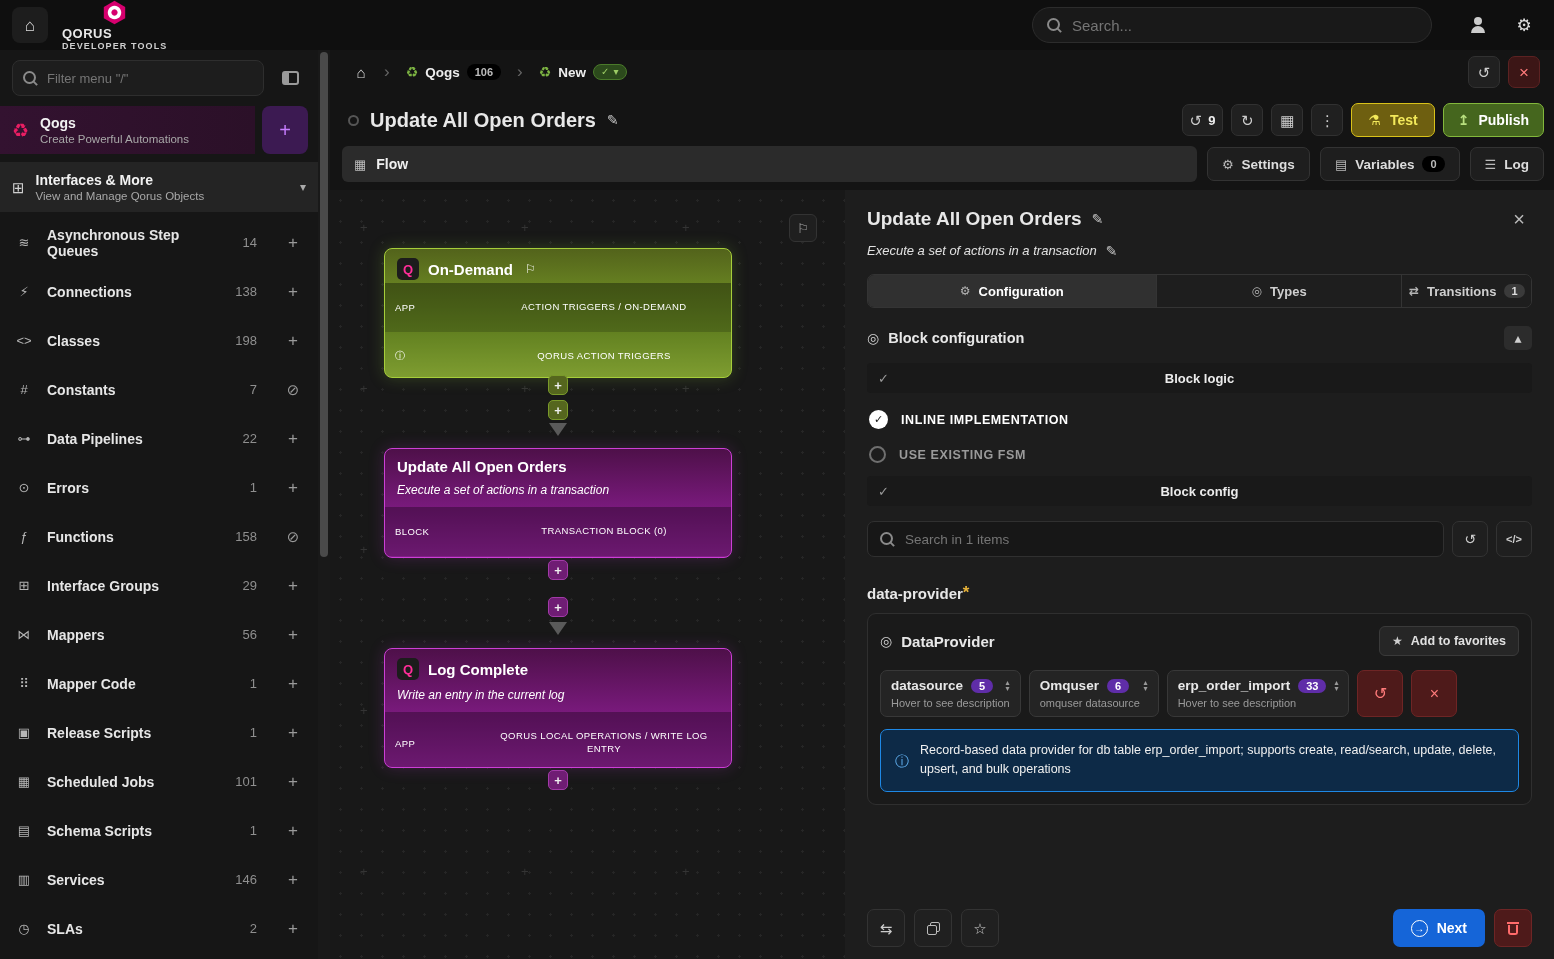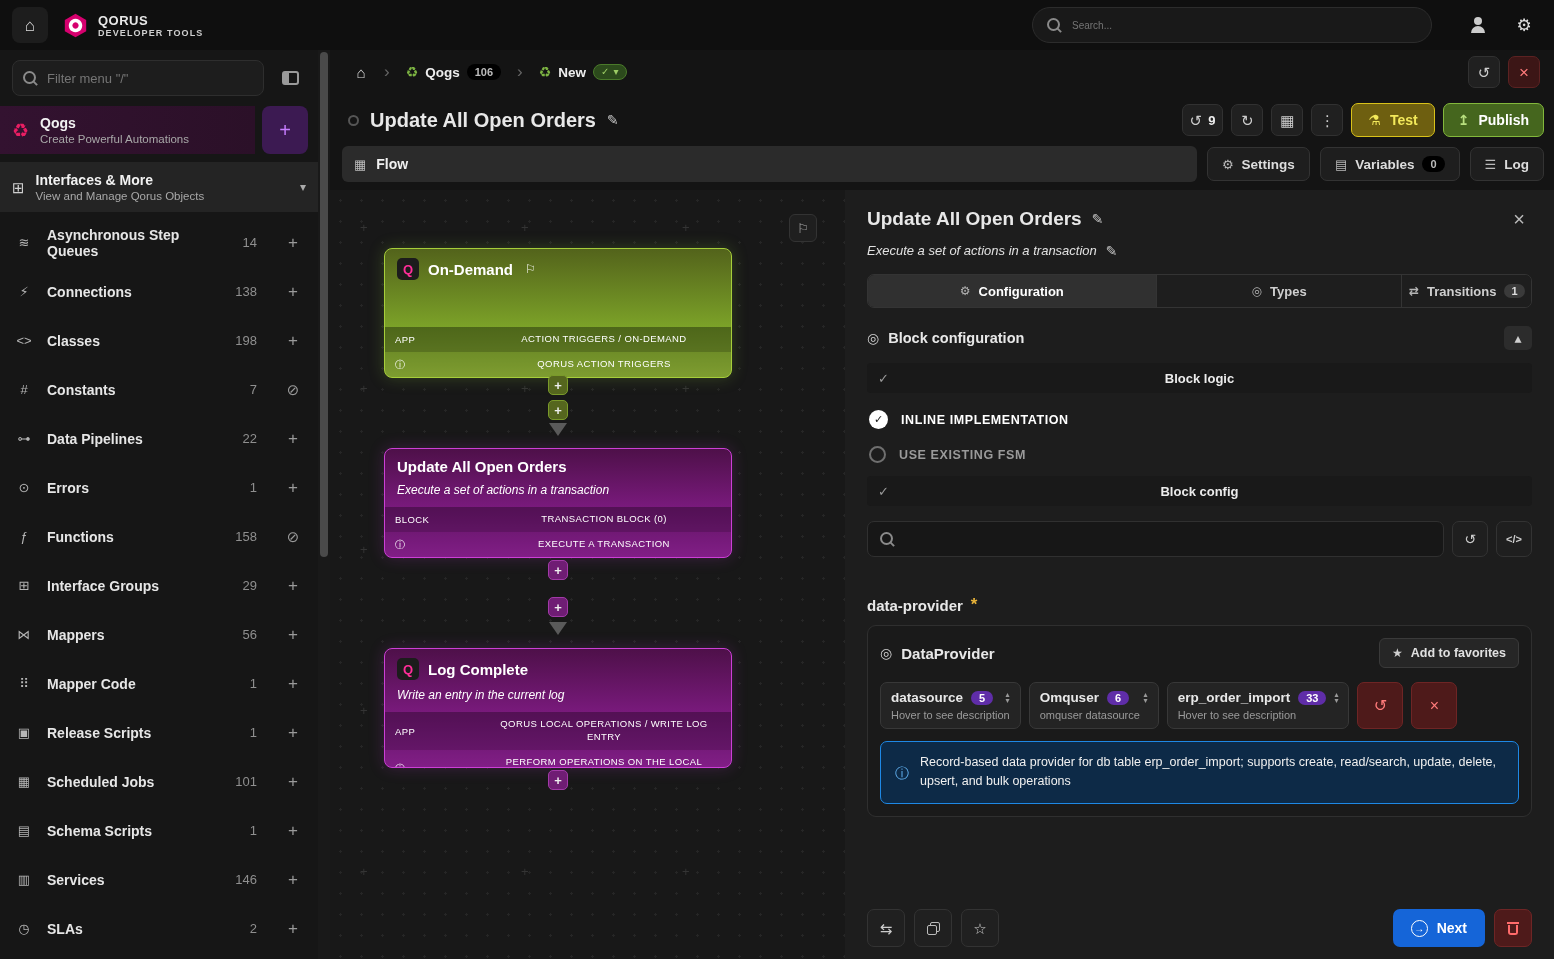--- a/index.html
+++ b/index.html
@@ -6,26 +6,26 @@
   html,body { width:1554px; height:959px; overflow:hidden; background:#111; color:#e8e8e8;
     font-family:"Liberation Sans","DejaVu Sans",sans-serif; }
   button { font-family:inherit; color:inherit; background:none; border:none; cursor:pointer; }
   input { font-family:inherit; }
   .glyph { line-height:1; display:inline-flex; align-items:center; justify-content:center; }
 
   
   .topbar { height:50px; display:flex; align-items:center; padding:0 12px; gap:10px; background:#0f0f0f; }
   .tb-btn { width:36px; height:36px; border-radius:8px; display:flex; align-items:center; justify-content:center; font-size:17px; color:#ddd; }
   .tb-btn.boxed { background:#1d1d1d; }
-  .brand { display:flex; align-items:center; gap:9px; margin-left:4px; }
+  .brand { display:flex; align-items:center; gap:0; margin-left:4px;flex-direction:column; }
   .brand-l1 { font-size:13px; font-weight:bold; letter-spacing:.5px; }
   .brand-l2 { font-size:9px; color:#cfcfcf; letter-spacing:1.1px; font-weight:bold; }
   .tb-search { margin-left:auto; width:400px; height:36px; border:1px solid #2c2c2c; background:#191919; border-radius:18px;
     display:flex; align-items:center; gap:10px; padding:0 14px; margin-right:18px; }
-  .tb-search input { flex:1; background:transparent; border:none; outline:none; color:#3b82f6; font-size:10px; }
+  .tb-search input { flex:1; background:transparent; border:none; outline:none; color:#3b82f6; font-size:15px; }
   .icon-search { position:relative; width:15px; height:15px; flex:none; }
   .icon-search::before { content:""; position:absolute; top:0; left:0; width:9px; height:9px; border:2px solid #8a8a8a; border-radius:50%; }
   .icon-search::after { content:""; position:absolute; width:2px; height:6px; background:#8a8a8a; transform:rotate(-45deg); bottom:0; right:2px; }
   .icon-person { position:relative; width:16px; height:16px; }
   .icon-person::before { content:""; position:absolute; top:0; left:4px; width:8px; height:8px; border-radius:50%; background:#ccc; }
   .icon-person::after { content:""; position:absolute; bottom:0; left:1px; width:14px; height:7px; border-radius:7px 7px 0 0; background:#ccc; }
 
   
   .main-row { display:flex; height:909px; }
 
@@ -97,21 +97,21 @@
   .node-green { border:1px solid #a6ce3a; background:linear-gradient(180deg,#53631b 0%,#7ba128 60%,#a5cc41 100%); box-shadow:0 0 16px rgba(140,195,60,.25); }
   .node-purple { border:1px solid #cc3fd6; background:linear-gradient(180deg,#4e1049 0%,#7e1b82 60%,#a428ab 100%); box-shadow:0 0 16px rgba(190,60,210,.22); }
   .node-head { display:flex; align-items:center; gap:9px; padding:9px 12px 3px; }
   .node-qicon { width:22px; height:22px; border-radius:5px; background:#1c1c1c; color:#ff2e9a; font-weight:bold; font-size:13px; display:flex; align-items:center; justify-content:center; flex:none; }
   .node-title { font-size:15px; font-weight:bold; }
   .node-flag { margin-left:3px; font-size:12px; opacity:.95; }
   .node-desc { font-style:italic; font-size:12px; line-height:1.35; padding:4px 12px 9px; }
   .node-table { margin-top:auto; }
   .nt-row { display:grid; grid-template-columns:92px 1fr; align-items:center; font-size:9.5px; font-weight:normal; letter-spacing:.4px; }
   .nt-row > :first-child { padding:6px 10px; text-align:left; }
-  .nt-row > :last-child { text-align:center; padding:6px 10px; line-height:1.35; }
+  .nt-row > :last-child { text-align:center; padding:18px 10px; line-height:1.35; }
   .nt-row .glyph { font-size:10px; justify-content:flex-start; }
   .node .nt-a { background:rgba(15,22,4,.42); }
   .node .nt-b { background:rgba(15,22,4,.26); }
   .node-purple .nt-a { background:rgba(30,4,30,.42); }
   .node-purple .nt-b { background:rgba(30,4,30,.26); }
 
   .conn-plus { position:absolute; width:20px; height:20px; border-radius:5px; display:flex; align-items:center; justify-content:center; font-size:13px; font-weight:bold; color:#eee; z-index:2; }
   .conn-green { background:#55661e; border:1px solid #7a9a2a; }
   .conn-purple { background:#6f1d74; border:1px solid #a23aa8; }
   .conn-arrow { position:absolute; width:0; height:0; border-left:9px solid transparent; border-right:9px solid transparent; border-top:13px solid #5a5a5a; z-index:1; }
@@ -138,21 +138,21 @@
   .radio-row { margin-top:17px; display:flex; align-items:center; gap:13px; padding-left:2px; }
   .radio-on { width:19px; height:19px; border-radius:50%; background:#fff; color:#151515; font-size:11px; font-weight:bold; display:flex; align-items:center; justify-content:center; flex:none; }
   .radio-off { width:17px; height:17px; border-radius:50%; border:2px solid #6f6f6f; flex:none; }
   .radio-label { font-size:12.5px; font-weight:bold; letter-spacing:.6px; color:#fff; }
   .radio-row.off .radio-label { color:#9a9a9a; }
   .p-search-row { margin-top:15px; display:flex; gap:8px; align-items:center; }
   .p-search { flex:1; height:36px; background:#171717; border:1px solid #303030; border-radius:7px; display:flex; align-items:center; gap:10px; padding:0 12px; }
   .p-search input { flex:1; border:none; outline:none; background:transparent; color:#ccc; font-size:13.5px; min-width:0; }
   .sq-btn { width:36px; height:36px; background:#1f1f1f; border:1px solid #333; border-radius:7px; color:#ccc; display:flex; align-items:center; justify-content:center; font-size:14px; flex:none; }
   .sq-btn.code { font-size:11px; font-weight:bold; }
-  .field-row { margin-top:38px; display:flex; align-items:center; gap:8px; }
+  .field-row { margin-top:26px; display:flex; align-items:center; }
   .field-label { font-size:15px; font-weight:bold; }
   .req { color:#e8b339; font-size:17px; font-weight:bold; }
   .dp-card { margin-top:10px; border:1px solid #2f2f2f; background:#1a1a1a; border-radius:9px; padding:12px; }
   .dp-head { display:flex; align-items:center; gap:9px; }
   .dp-head .glyph { color:#cfcfcf; font-size:14px; }
   .dp-title { font-size:15px; font-weight:bold; }
   .fav-btn { margin-left:auto; height:30px; padding:0 12px; background:#262626; border:1px solid #3a3a3a; border-radius:6px; display:flex; gap:8px; align-items:center; font-size:12.5px; font-weight:600; color:#e0e0e0; }
   .fav-btn .glyph { font-size:12px; }
   .dp-selects { margin-top:14px; display:flex; gap:8px; align-items:stretch; }
   .dp-select { background:#242424; border:1px solid #383838; border-radius:7px; padding:7px 10px; display:flex; flex-direction:column; gap:4px; min-width:130px; }
@@ -557,20 +557,21 @@
           </div>
 
           <div class="p-bar">
             <span class="bar-check glyph">✓</span>
             <span class="bar-label">Block config</span>
           </div>
 
           <div class="p-search-row">
             <div class="p-search">
               <span class="icon-search"></span>
+              <input placeholder="Search in 1 items" style="">
             </div>
             <button class="sq-btn">
               <span class="glyph">↺</span>
             </button>
             <button class="sq-btn code">
               <span class="glyph">&lt;/&gt;</span>
             </button>
           </div>
 
           <div class="field-row">

